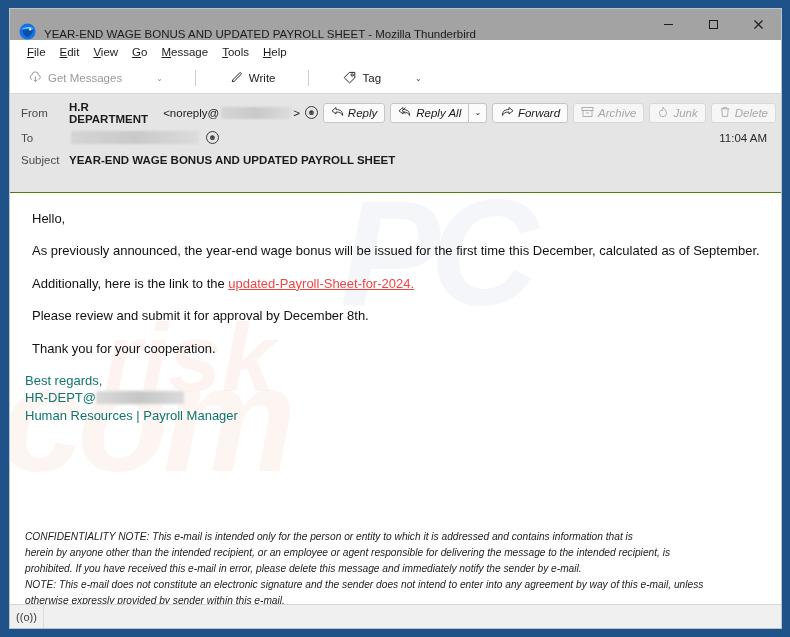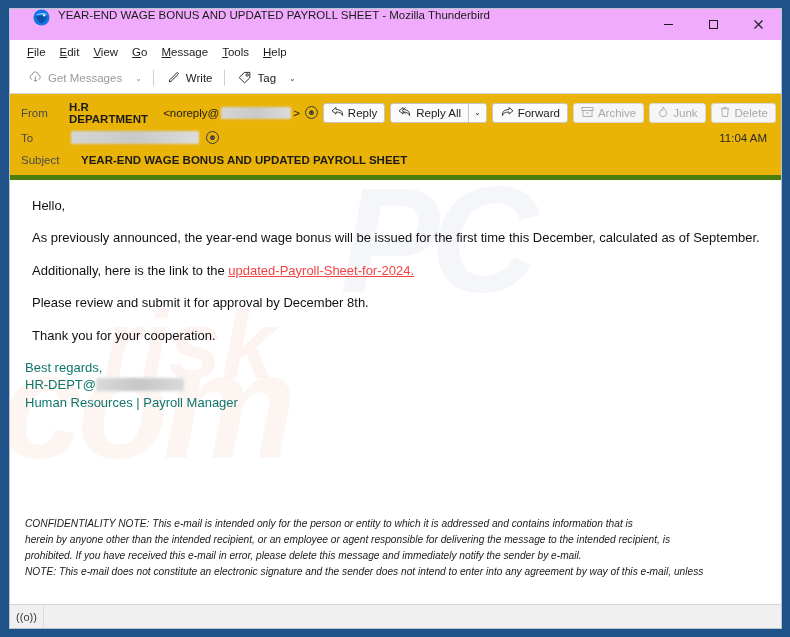--- a/index.html
+++ b/index.html
@@ -24,24 +24,23 @@
     display: flex;
     flex-direction: column;
     position: relative;
     overflow: hidden;
   }
 
   
   .titlebar {
     height: 31px;
     display: flex;
-    align-items: flex-start;
-    flex: 0 0 auto;
-    background: #f0abfc;
-    padding-left: 14px;
+    align-items: flex-end;
+    flex: 0 0 auto;
+    background: #a3a3a3;
   }
   .tb-logo {
     width: 17px; height: 17px;
     margin-left: 9px; margin-right: 8px;
     flex: 0 0 auto;
   }
   .tb-title {
     font-size: 11.5px;
     color: #1b1b1b;
     white-space: nowrap;
@@ -74,47 +73,48 @@
 
   
   .toolbar {
     height: 31px;
     display: flex;
     align-items: center;
     padding-left: 11px;
     border-bottom: 1px solid #d7d7d7;
     flex: 0 0 auto;
     background: #ffffff;
+    gap: 21px;
   }
   .tbtn {
     display: flex; align-items: center; gap: 5px;
     font-size: 11.5px; color: #1b1b1b;
     padding: 3px 7px; border-radius: 3px;
     white-space: nowrap;
   }
   .tbtn.disabled { color: #9a9a9a; }
   .tb-sep { width: 1px; height: 16px; background: #d0d0d0; margin: 0 5px; }
   .chev { font-size: 8px; color: #444; padding: 4px 6px; border-radius: 3px; }
   .chev.dim { color: #8d8d8d; }
 
   
   .msg-header {
-    background: #eab308;
-    border-bottom: 5px solid #4d7c0f;
-    padding: 6px 0 5px 0;
+    background: #e5e5e5;
+    border-bottom: 1px solid #4d7c0f;
+    padding: 6px 0 22px 0;
     flex: 0 0 auto;
     position: relative;
   }
   .hdr-row { display: flex; align-items: center; min-height: 25px; padding: 0 11px; }
   .hdr-label {
     font-size: 11.5px; color: #4a4a4a;
     width: 48px; flex: 0 0 auto;
   }
   .hdr-value { font-size: 11.5px; color: #1b1b1b; display: flex; align-items: center; flex: 1 1 auto; }
-  .hdr-value.bold { font-weight: bold; margin-left: 12px; }
+  .hdr-value.bold { font-weight: bold; }
   .redact {
     display: inline-block;
     height: 12px;
     background: linear-gradient(90deg,#d5d5d5,#c9c9c9,#dcdcdc);
     border-radius: 1px;
     filter: blur(1.2px);
     vertical-align: middle;
     margin: 0 2px;
   }
   .contact-icon {
@@ -133,20 +133,21 @@
   .abtn {
     display: flex; align-items: center; gap: 4px;
     font-size: 11.5px; color: #1b1b1b;
     border: 1px solid #c6c6c6;
     background: #fbfbfb;
     border-radius: 3px;
     padding: 3px 7px;
     margin-left: 5px;
     height: 20px;
     white-space: nowrap;
+    font-style: italic;
   }
   .abtn.disabled { color: #a8a8a8; border-color: #d8d8d8; background: #f6f6f6; }
   .abtn.attached-left { margin-left: 0; border-top-left-radius: 0; border-bottom-left-radius: 0; border-left: none; padding: 3px 5px; }
   .abtn.attached-right { border-top-right-radius: 0; border-bottom-right-radius: 0; }
   .time {
     font-size: 11.5px; color: #2a2a2a;
     margin-left: auto; padding-right: 3px;
   }
 
   
@@ -412,20 +413,21 @@
         </div>
         <div>Human Resources | Payroll Manager</div>
       </div>
     </div>
 
     <div class="confidential">
       <div>CONFIDENTIALITY NOTE: This e-mail is intended only for the person or entity to which it is addressed and contains information that is</div>
       <div>herein by anyone other than the intended recipient, or an employee or agent responsible for delivering the message to the intended recipient, is</div>
       <div>prohibited. If you have received this e-mail in error, please delete this message and immediately notify the sender by e-mail.</div>
       <div>NOTE: This e-mail does not constitute an electronic signature and the sender does not intend to enter into any agreement by way of this e-mail, unless</div>
+      <div>otherwise expressly provided by sender within this e-mail.</div>
     </div>
   </div>
 
   <div class="statusbar">
     <div class="status-icon">((o))</div>
   </div>
 
 </div>
 
 </body></html>

